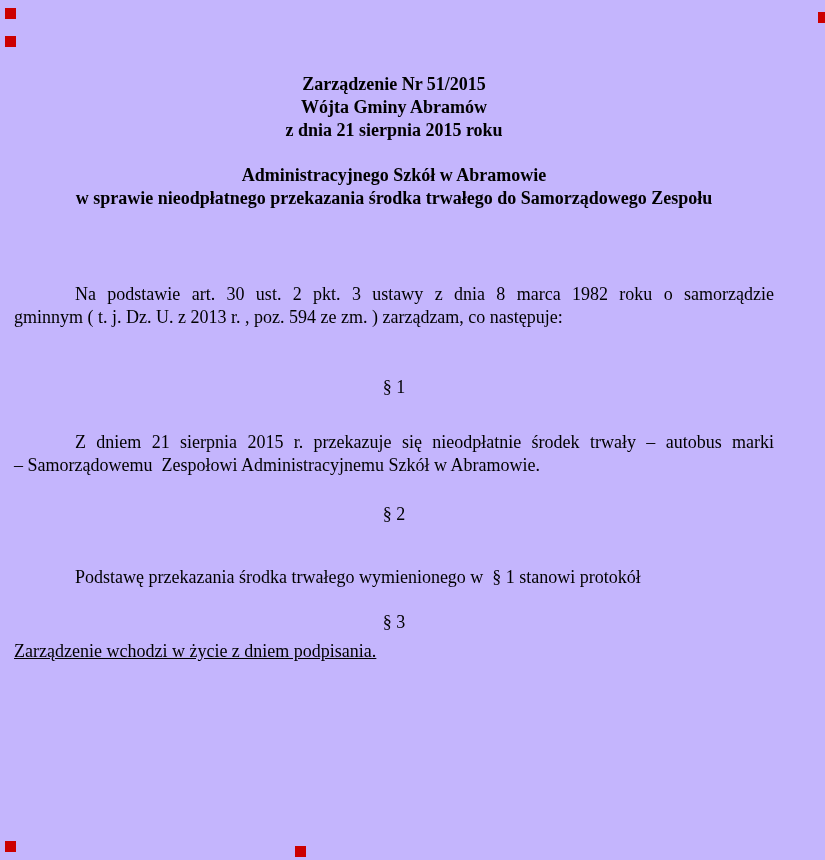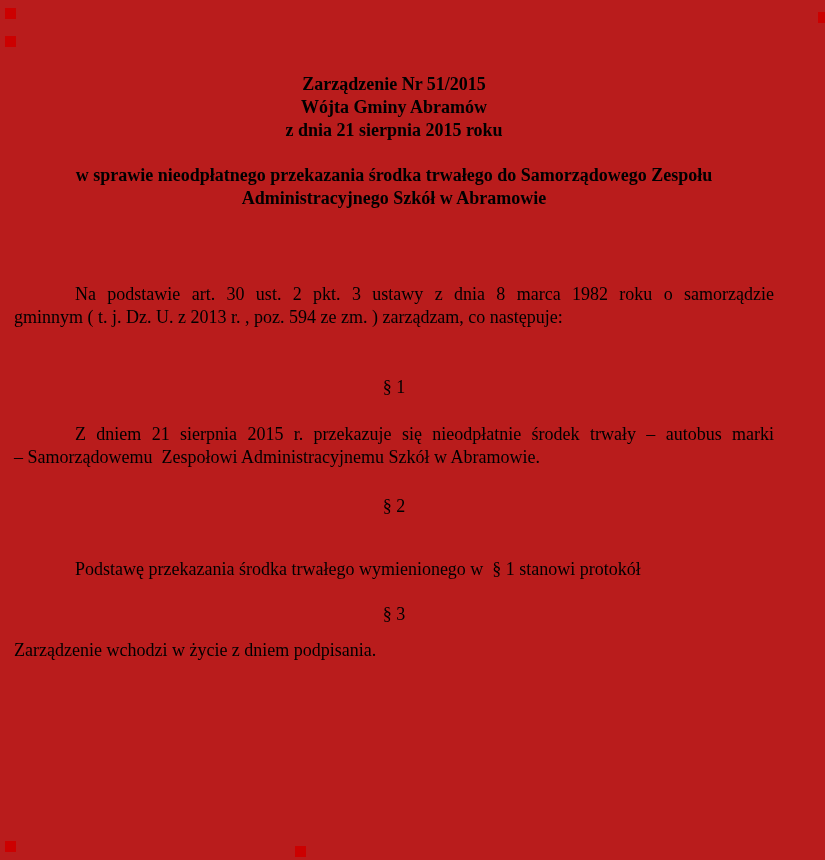--- a/index.html
+++ b/index.html
@@ -4,21 +4,21 @@
 <style>
   html, body {
     margin: 0;
     padding: 0;
     background: #ffffff;
   }
   .page {
     position: relative;
     width: 825px;
     height: 860px;
-    background: #b91c1c;
+    background: #c4b5fd;
     color: #000000;
     font-family: "Liberation Serif", "DejaVu Serif", serif;
     overflow: hidden;
   }
   .content {
     position: absolute;
     left: 14px;
     top: 0;
     width: 760px;
   }
@@ -39,25 +39,25 @@
     text-align: center;
     white-space: normal;
   }
   .bold {
     font-weight: bold;
   }
   .title-block   { margin-top: 73px; }
   .subject-block { margin-top: 22px; }
   .preamble      { margin-top: 73px; }
   .sec1-heading  { margin-top: 47px; }
-  .sec1-body     { margin-top: 24px; }
+  .sec1-body     { margin-top: 32px; }
   .sec2-heading  { margin-top: 26px; }
   .sec2-body     { margin-top: 40px; }
   .sec3-heading  { margin-top: 22px; }
-  .sec3-body     { margin-top: 13px; }
+  .sec3-body     { margin-top: 6px; text-decoration: underline; }
   .red-marker {
     position: absolute;
     width: 11px;
     height: 11px;
     background: #cc0000;
   }
   .m1 { left: 5px;   top: 8px;   }
   .m2 { left: 5px;   top: 36px;  }
   .m3 { left: 818px; top: 12px;  }
   .m4 { left: 5px;   top: 841px; }
@@ -76,22 +76,22 @@
 
   <div class="content">
 
     <div class="title-block">
       <div class="ln center bold">Zarządzenie Nr 51/2015</div>
       <div class="ln center bold">Wójta Gminy Abramów</div>
       <div class="ln center bold">z dnia 21 sierpnia 2015 roku</div>
     </div>
 
     <div class="subject-block">
+      <div class="ln center bold">Administracyjnego Szkół w Abramowie</div>
       <div class="ln center bold">w sprawie  nieodpłatnego przekazania środka trwałego do Samorządowego Zespołu</div>
-      <div class="ln center bold">Administracyjnego Szkół w Abramowie</div>
     </div>
 
     <div class="preamble">
       <div class="ln just ind">Na podstawie art. 30 ust. 2 pkt. 3 ustawy z dnia 8 marca 1982 roku o samorządzie</div>
       <div class="ln">gminnym ( t. j. Dz. U. z 2013 r. , poz. 594 ze zm. ) zarządzam, co następuje:</div>
     </div>
 
     <div class="ln center sec1-heading">§ 1</div>
 
     <div class="sec1-body">

